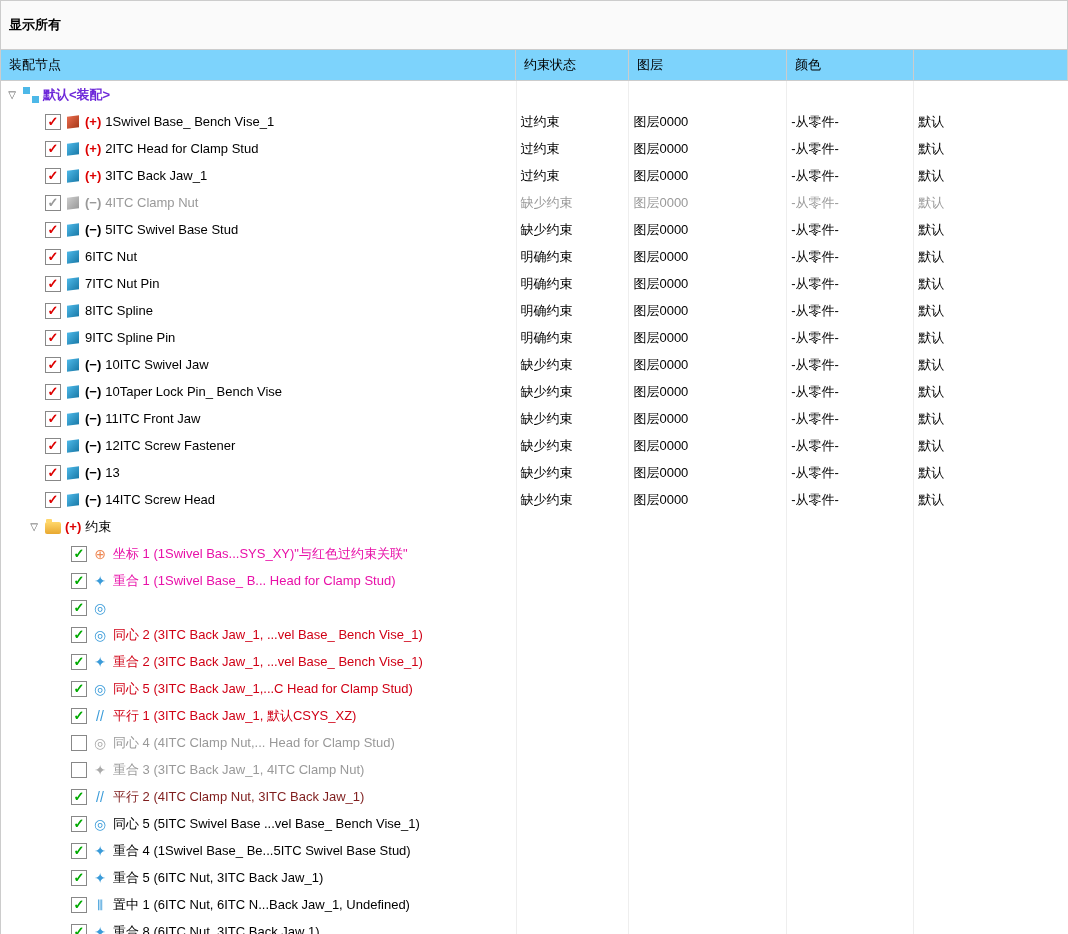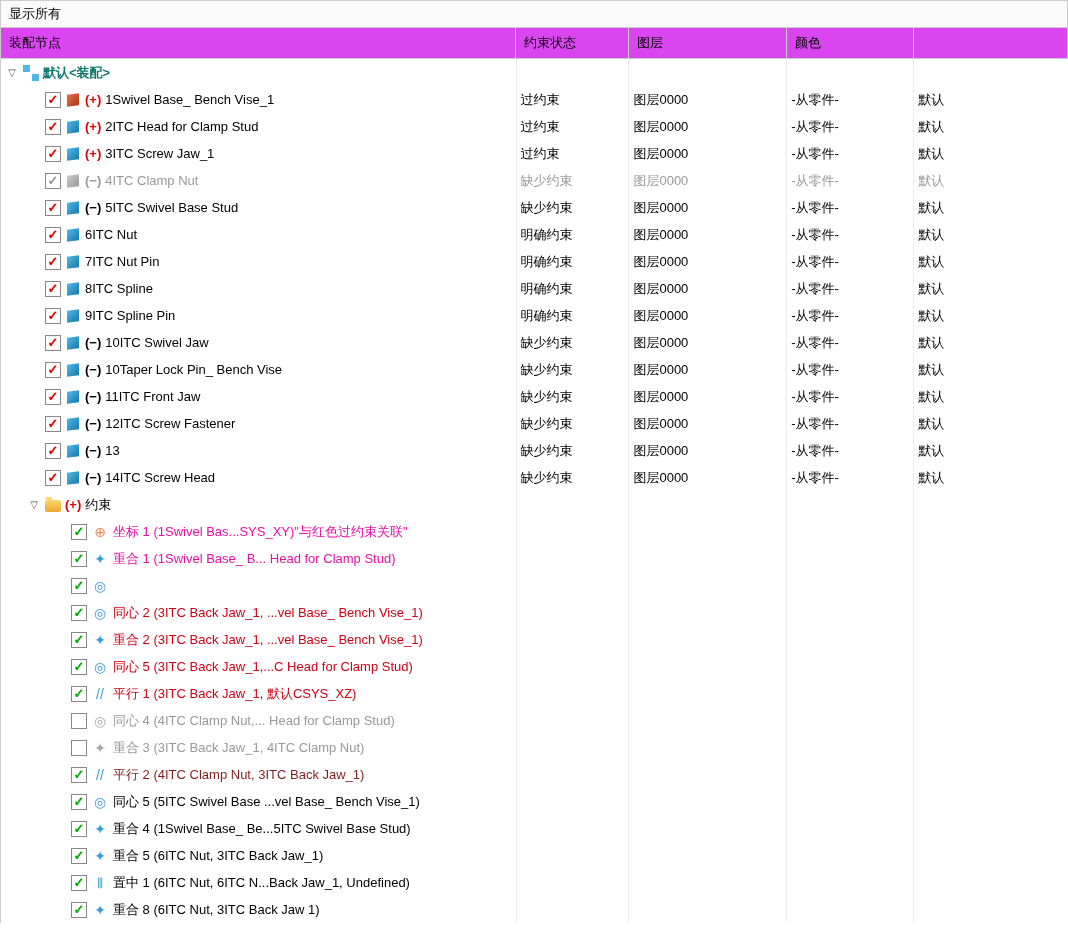--- a/index.html
+++ b/index.html
@@ -1,39 +1,39 @@
 <!DOCTYPE html>
 <html><head>
 <meta charset="utf-8">
 <style>
 * { margin:0; padding:0; box-sizing:border-box; }
 body { font-family:"Microsoft YaHei",Arial,sans-serif; font-size:13px; background:#fff; color:#000; width:1068px; }
-.header-bar { border:1px solid #ccc; padding:4px 8px; background:#fafafa; }
-.table-header { display:flex; border:1px solid #ccc; border-top:none; background:#d946ef; }
+.header-bar { border:1px solid #ccc; padding:15px 8px; background:#fafafa;font-weight:bold; }
+.table-header { display:flex; border:1px solid #ccc; border-top:none; background:#7dd3fc; }
 .table-header > div { border-right:1px solid #ccc; padding:6px 8px; }
 .col1 { width:515px; } .col2 { width:113px; } .col3 { width:158px; } .col4 { width:127px; } .col5 { width:155px; border-right:none !important; }
 .rows { border-left:1px solid #ccc; }
 .row { display:flex; height:27px; align-items:center; }
 .row > div { padding:0 4px; height:100%; display:flex; align-items:center; }
 .row .col2, .row .col3, .row .col4, .row .col5 { border-left:1px solid #eee; }
 .expander { display:inline-block; width:14px; text-align:center; cursor:pointer; color:#555; font-size:10px; }
 .checkbox { display:inline-flex; width:16px; height:16px; border:1px solid #888; background:#fff; align-items:center; justify-content:center; cursor:pointer; flex-shrink:0; font-weight:bold; font-size:13px; }
 .icon3d { display:inline-block; width:16px; height:16px; position:relative; flex-shrink:0; }
 .icon3d::before { content:""; position:absolute; left:2px; top:2px; width:12px; height:12px; background:linear-gradient(135deg,#4db8e8,#1a7aa8); transform:skewY(-8deg); }
 .icon3d.red::before { background:linear-gradient(135deg,#e86b4d,#a83a1a); }
 .icon3d.grey::before { background:linear-gradient(135deg,#ccc,#999); }
 .asm-icon { display:inline-block; width:16px; height:16px; position:relative; }
 .asm-icon::before { content:""; position:absolute; left:0; top:0; width:7px; height:7px; background:#4db8e8; }
 .asm-icon::after { content:""; position:absolute; right:0; bottom:0; width:7px; height:7px; background:#4db8e8; }
 .folder-icon { display:inline-block; width:16px; height:12px; background:linear-gradient(#ffd76b,#e8a830); border-radius:2px; position:relative; top:1px; }
 .folder-icon::before { content:""; position:absolute; left:1px; top:-3px; width:6px; height:3px; background:#ffd76b; border-radius:1px 1px 0 0; }
 .glyph { display:inline-block; width:18px; height:16px; text-align:center; font-size:14px; }
 .plus { color:#d00; font-weight:bold; }
 .minus { color:#000; font-weight:bold; }
-.txt-blue { color:#0f766e; font-weight:bold; }
+.txt-blue { color:#6d28d9; font-weight:bold; }
 .txt-red { color:#d00015; }
 .txt-magenta { color:#e810a8; }
 .txt-grey { color:#999; }
 .txt-link { color:#7f1d1d; }
 </style>
 </head>
 <body>
 
 <div class="header-bar"><span>显示所有</span></div>
 
@@ -78,21 +78,21 @@
       <div class="col2 ">过约束</div>
       <div class="col3 ">图层0000</div>
       <div class="col4 ">-从零件-</div>
       <div class="col5 ">默认</div>
     </div>
     <div class="row">
       <div class="col1" style="gap:4px;padding-left:44px">
         <span class="checkbox" style="color:#d00">✓</span>
         <span class="icon3d"></span>
         <span class="plus ">(+)</span>
-        <span class="">3ITC Screw Jaw_1</span>
+        <span class="">3ITC Back Jaw_1</span>
       </div>
       <div class="col2 ">过约束</div>
       <div class="col3 ">图层0000</div>
       <div class="col4 ">-从零件-</div>
       <div class="col5 ">默认</div>
     </div>
     <div class="row">
       <div class="col1" style="gap:4px;padding-left:44px">
         <span class="checkbox" style="color:#999">✓</span>
         <span class="icon3d grey"></span>

